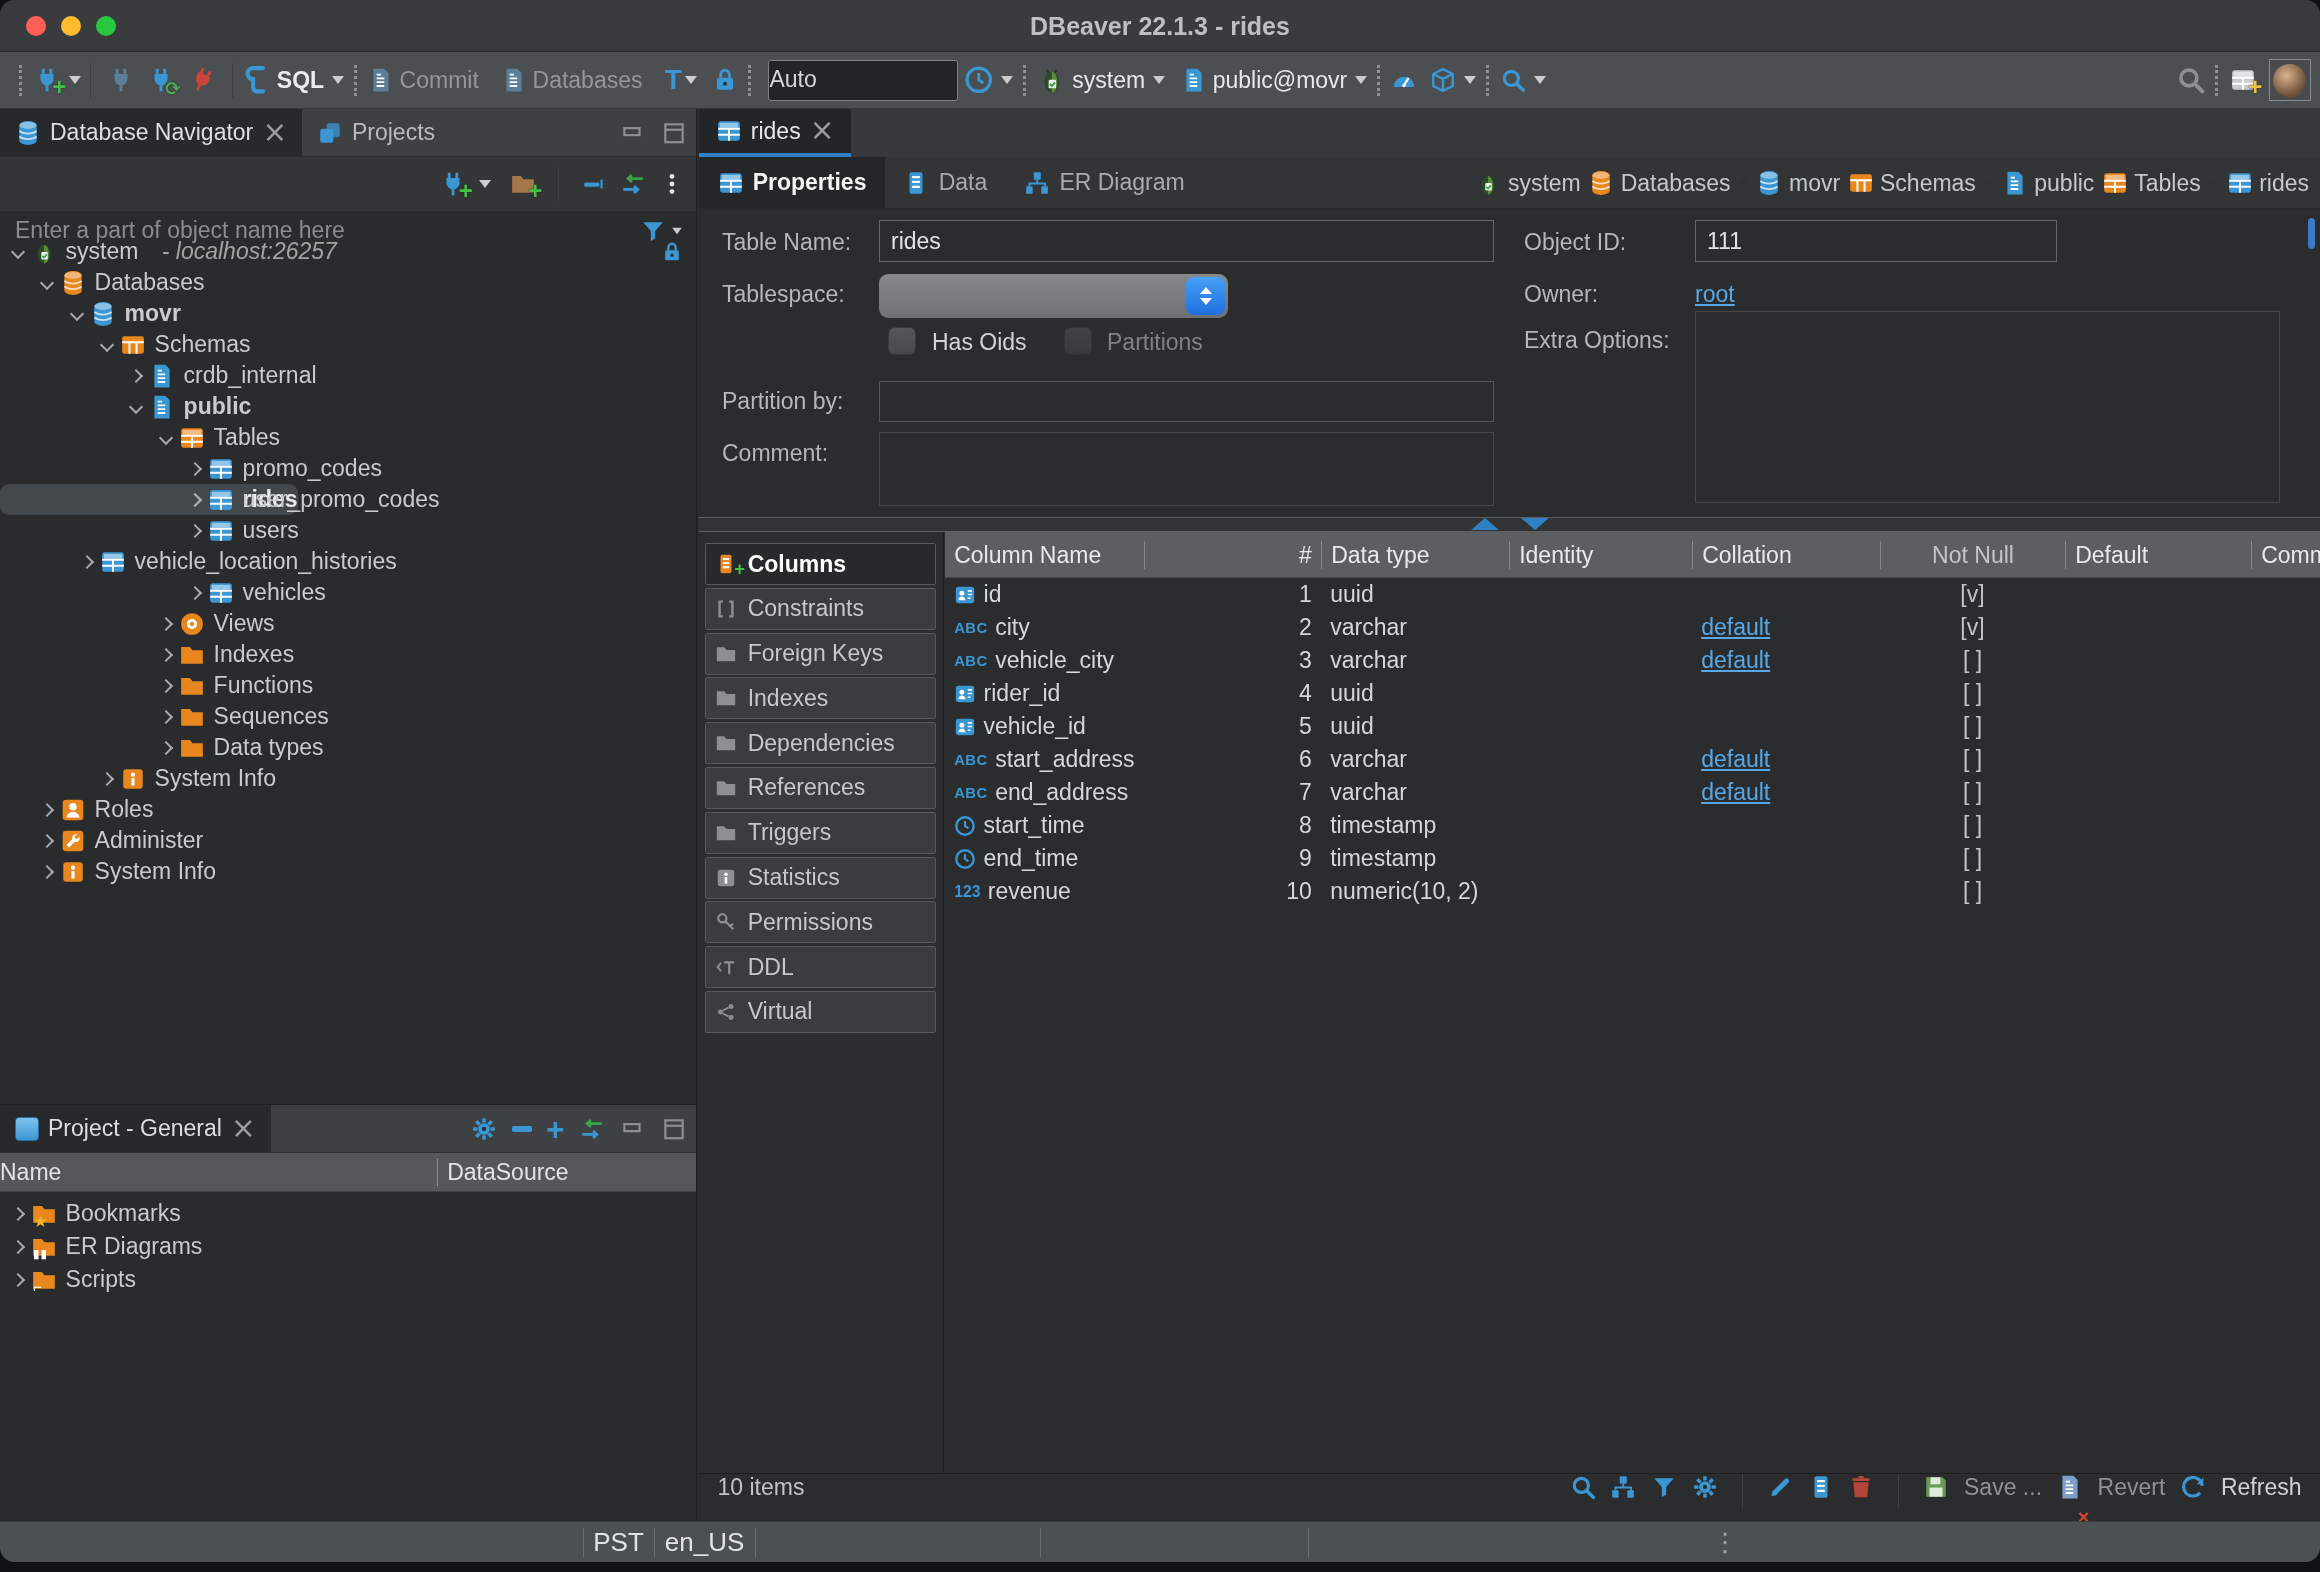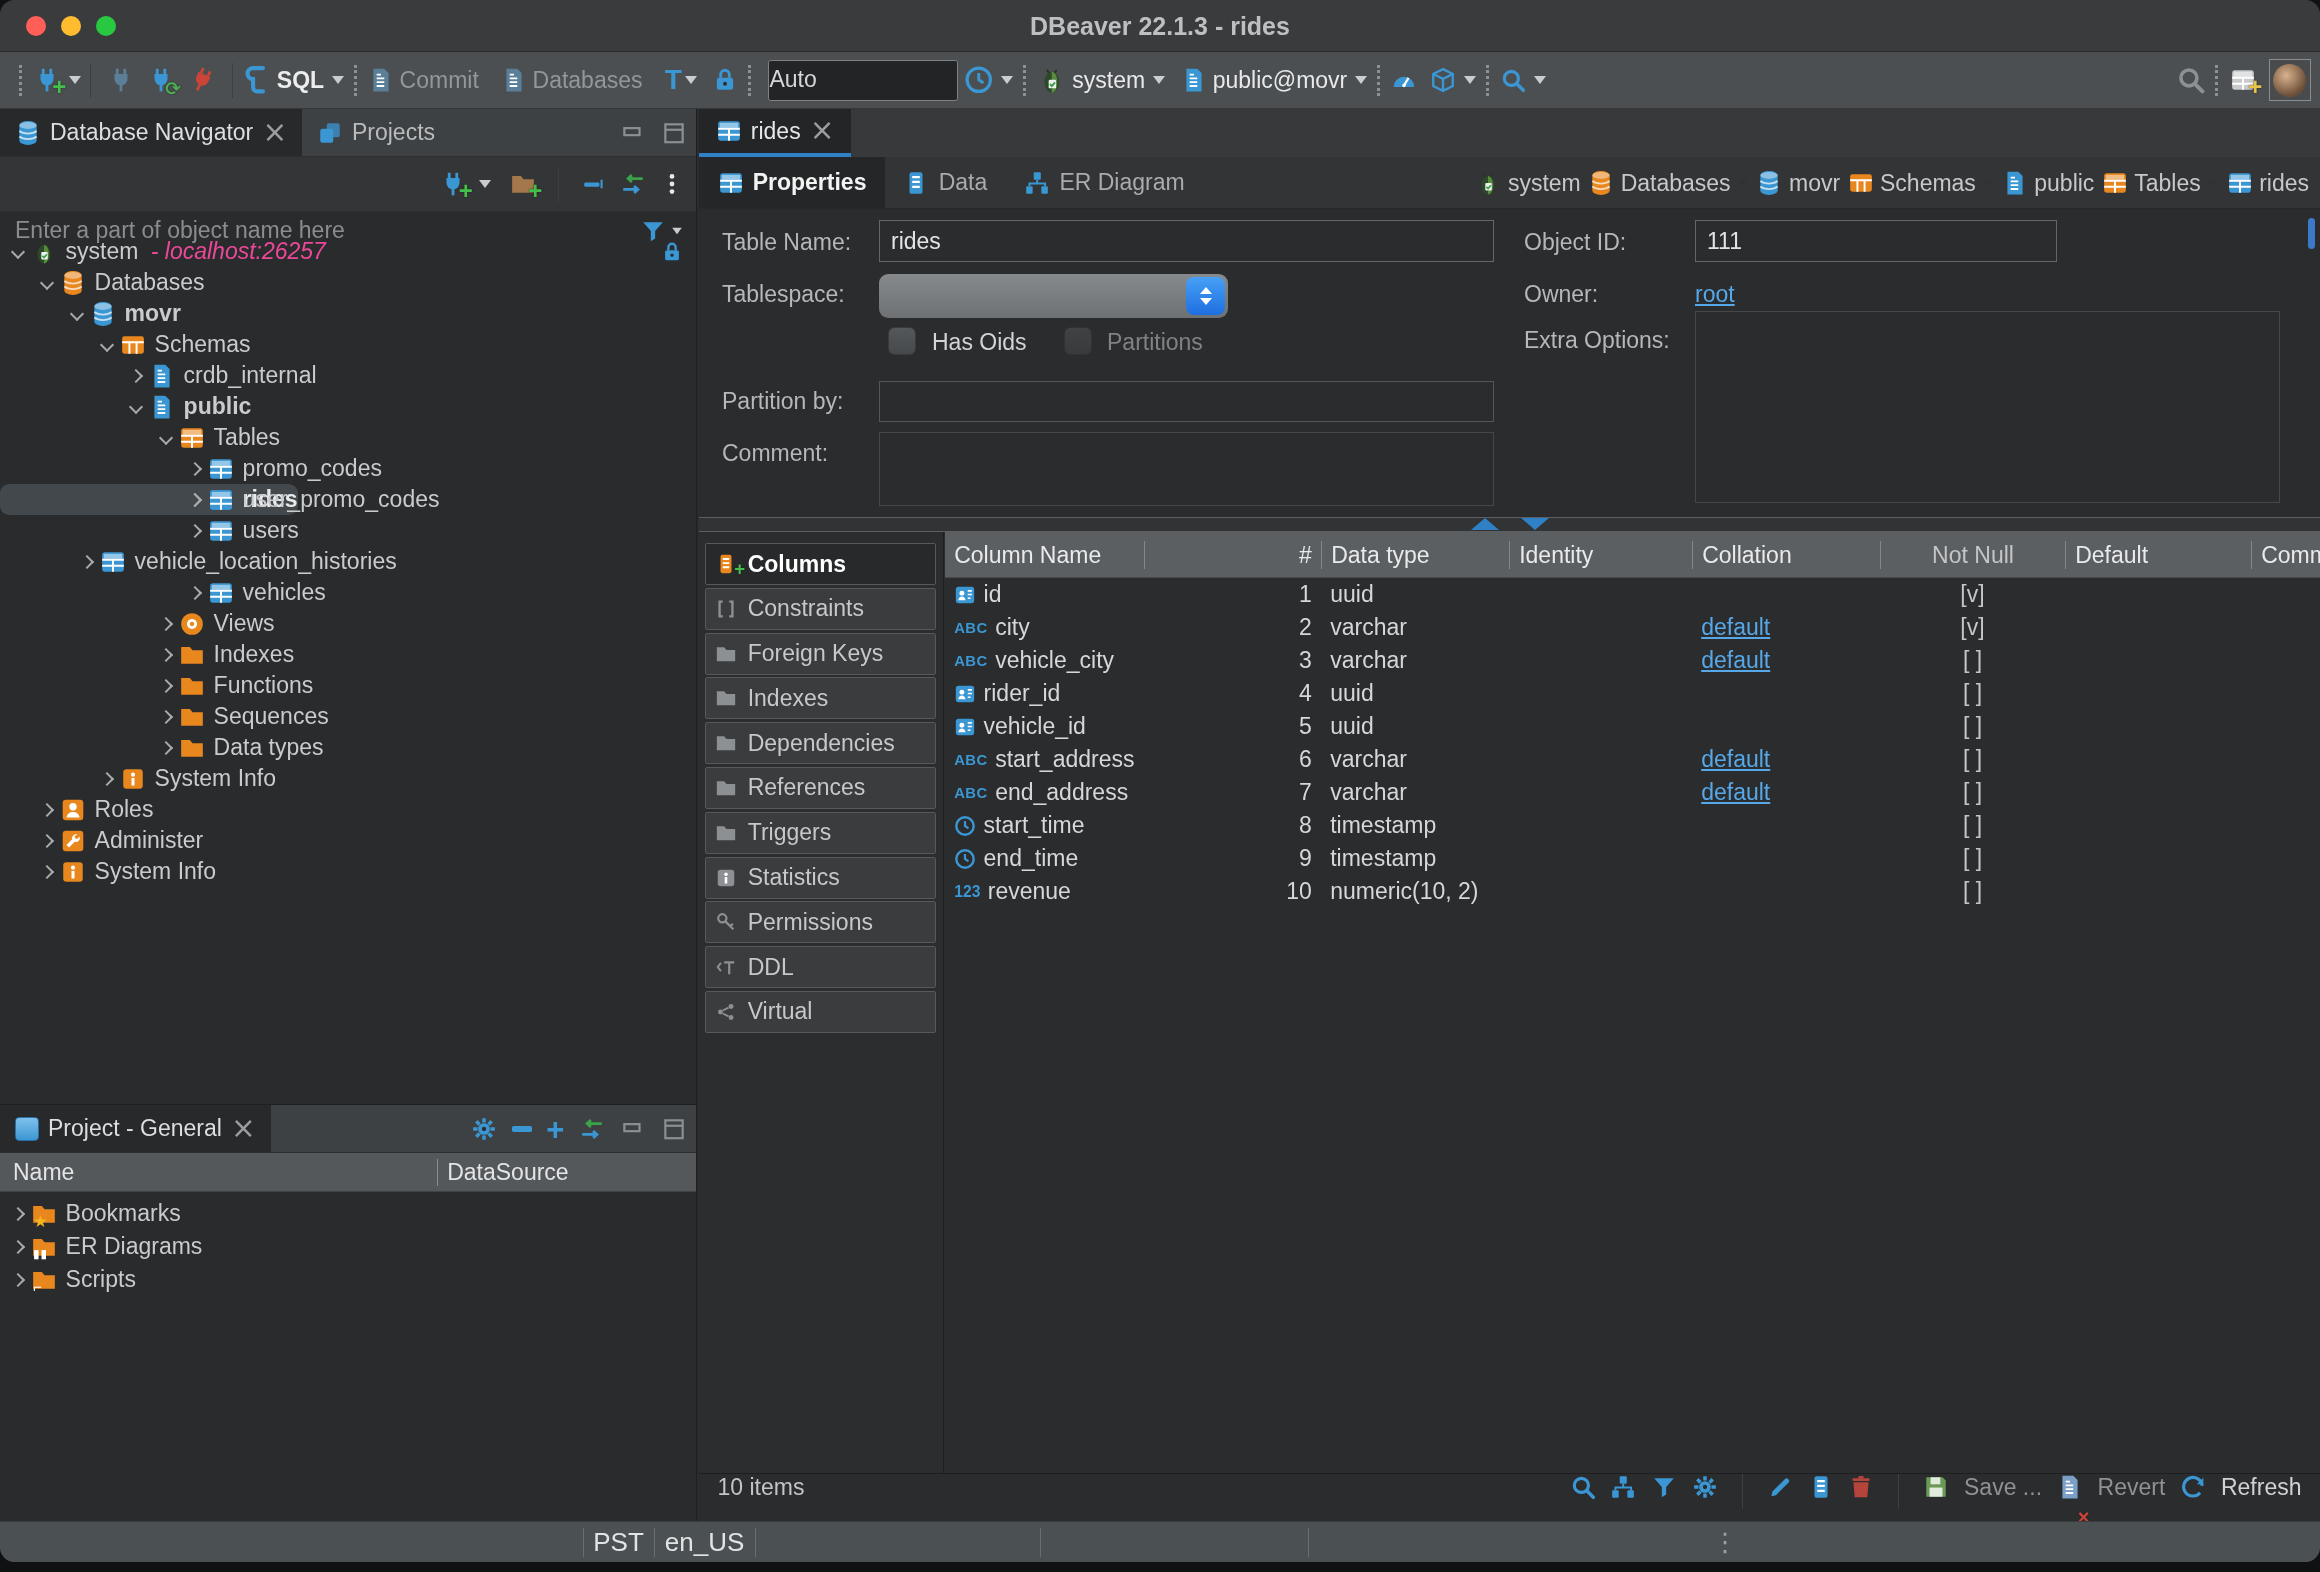--- a/index.html
+++ b/index.html
@@ -46,27 +46,27 @@
   .tab.act{background:#28292b;color:#dddedf}
   .ptools{position:absolute;right:9.2px;top:0;height:48px;display:flex;align-items:center;gap:14.8px}
   .navtools{left:0;top:48px;right:0;height:55px;background:#333537;border-bottom:0.9px solid #2c2e30;display:flex;align-items:center;justify-content:flex-end;padding-right:11px;gap:13px}
   .navfilter{left:0;top:103px;right:0;height:37px;display:flex;align-items:center;padding:0 13px}
   .navfilter input{flex:1;background:transparent;border:none;outline:none;color:#c9cbcd;font:italic 23px "Liberation Sans",sans-serif}
   .navfilter input::placeholder{color:#8a8d90;font-style:normal}
   .tree{left:0;top:127px;right:0}
   .trow{height:31px;display:flex;align-items:center;gap:8.3px;position:relative}
   .trow.sel{background:#43484c}
   .trow .lab{white-space:nowrap}
-  .suffix{color:#ec4899;font-style:italic;margin-left:4px}
+  .suffix{color:#a3a3a3;font-style:italic;margin-left:15px}
   .plusov{position:absolute;right:-6.5px;bottom:-5.5px;color:#44c04a;font-weight:bold;font-size:24px;line-height:1;text-shadow:0 0 1.8px #222}
   .ovwrap{position:relative;flex:none}
   .starov{position:absolute;left:1.8px;bottom:-3.7px;color:#f2b61e;font-size:16.6px;line-height:1}
   
   .phead{left:0;top:48px;right:0;height:39px;background:#54585b;color:#e3e4e5;display:flex;align-items:center;border-bottom:0.9px solid #404346}
-  .phead .c1{padding-left:13px;width:437px}
+  .phead .c1{width:437px}
   .phead .c2{border-left:0.9px solid #8b8e90;padding-left:9.2px;flex:1}
   
   .editor{left:699px;top:109px;right:0;height:1412px;background:var(--panel)}
   .edtabs{left:0;top:0;right:0;height:48px;background:#38393b;display:flex}
   .edtab{display:flex;align-items:center;gap:9.2px;padding:0 16.6px;background:#242527;border-bottom:4.6px solid #2f80c4;color:#e6e7e8}
   .subtabs{left:0;top:48px;right:0;height:52px;background:#333436;border-bottom:0.9px solid #27282a;display:flex;align-items:stretch}
   .stab{display:flex;align-items:center;gap:9.2px;padding:0 18.5px;color:#a9acae}
   .stab.act{background:#252628;color:#f2f3f3;font-weight:bold}
   .crumbs{position:absolute;right:11px;top:48px;height:52px;display:flex;align-items:center;gap:7.4px;color:#c6c8c9}
   .crumb{display:flex;align-items:center;gap:6.5px;white-space:nowrap}

